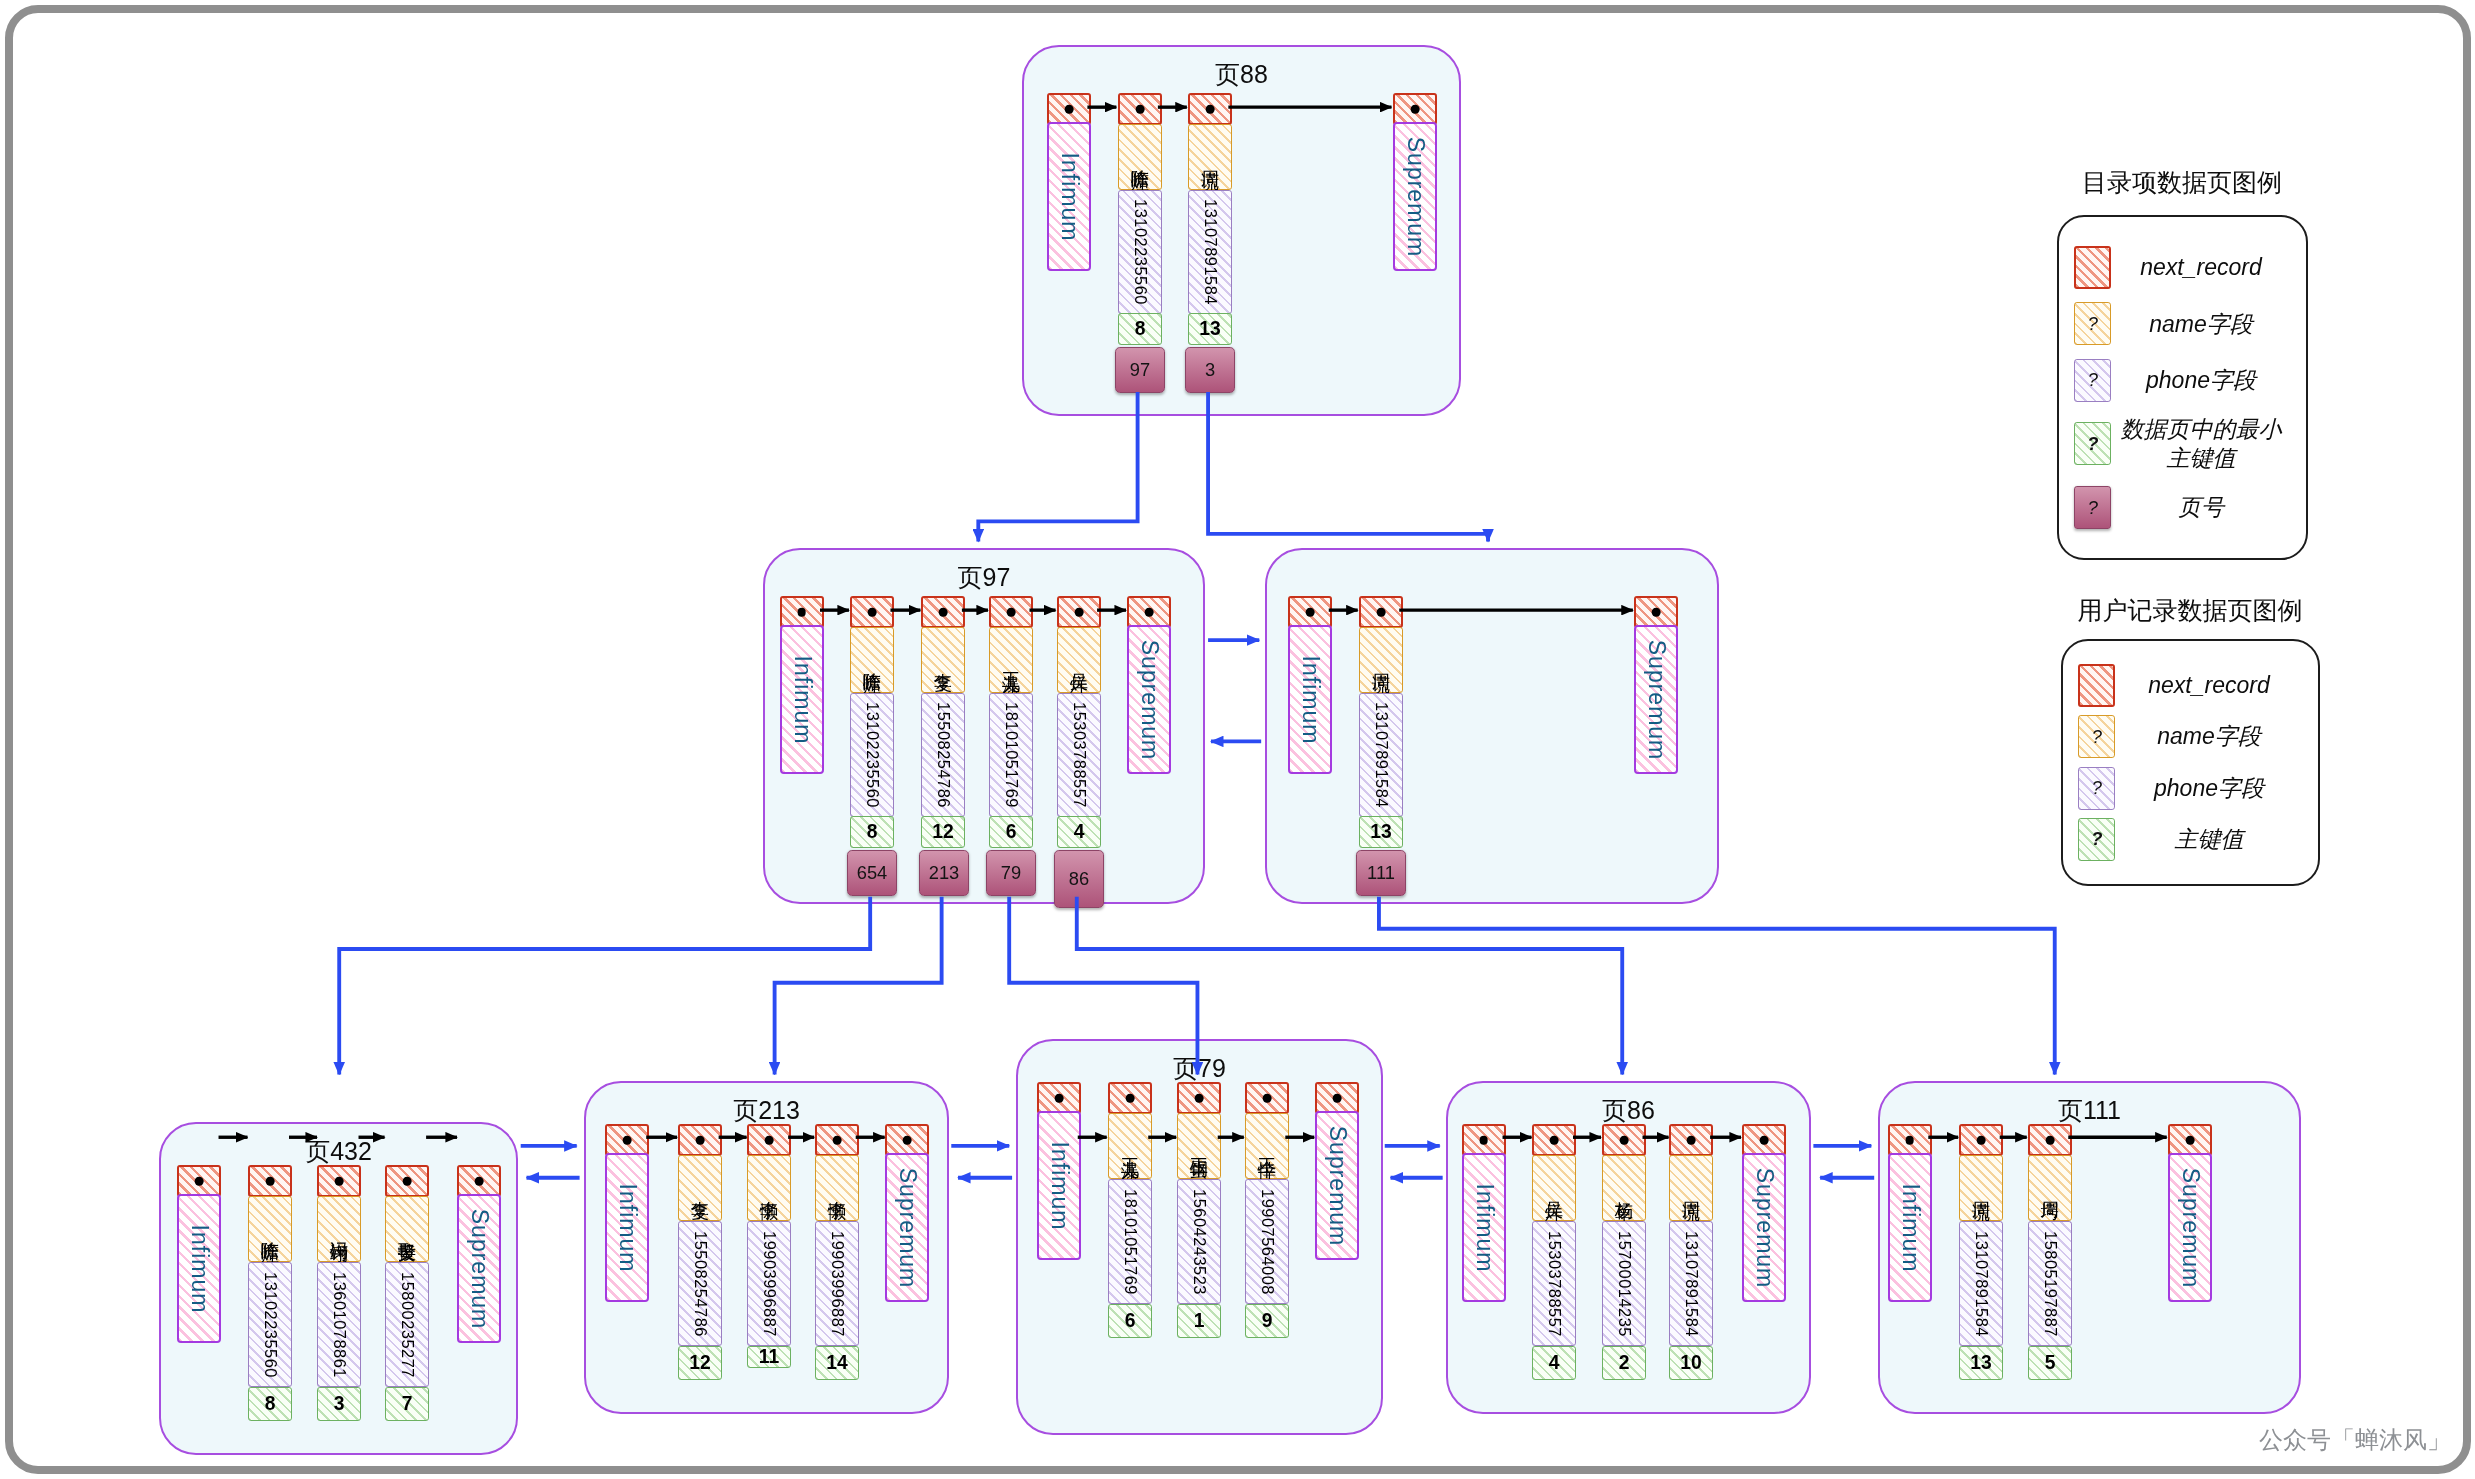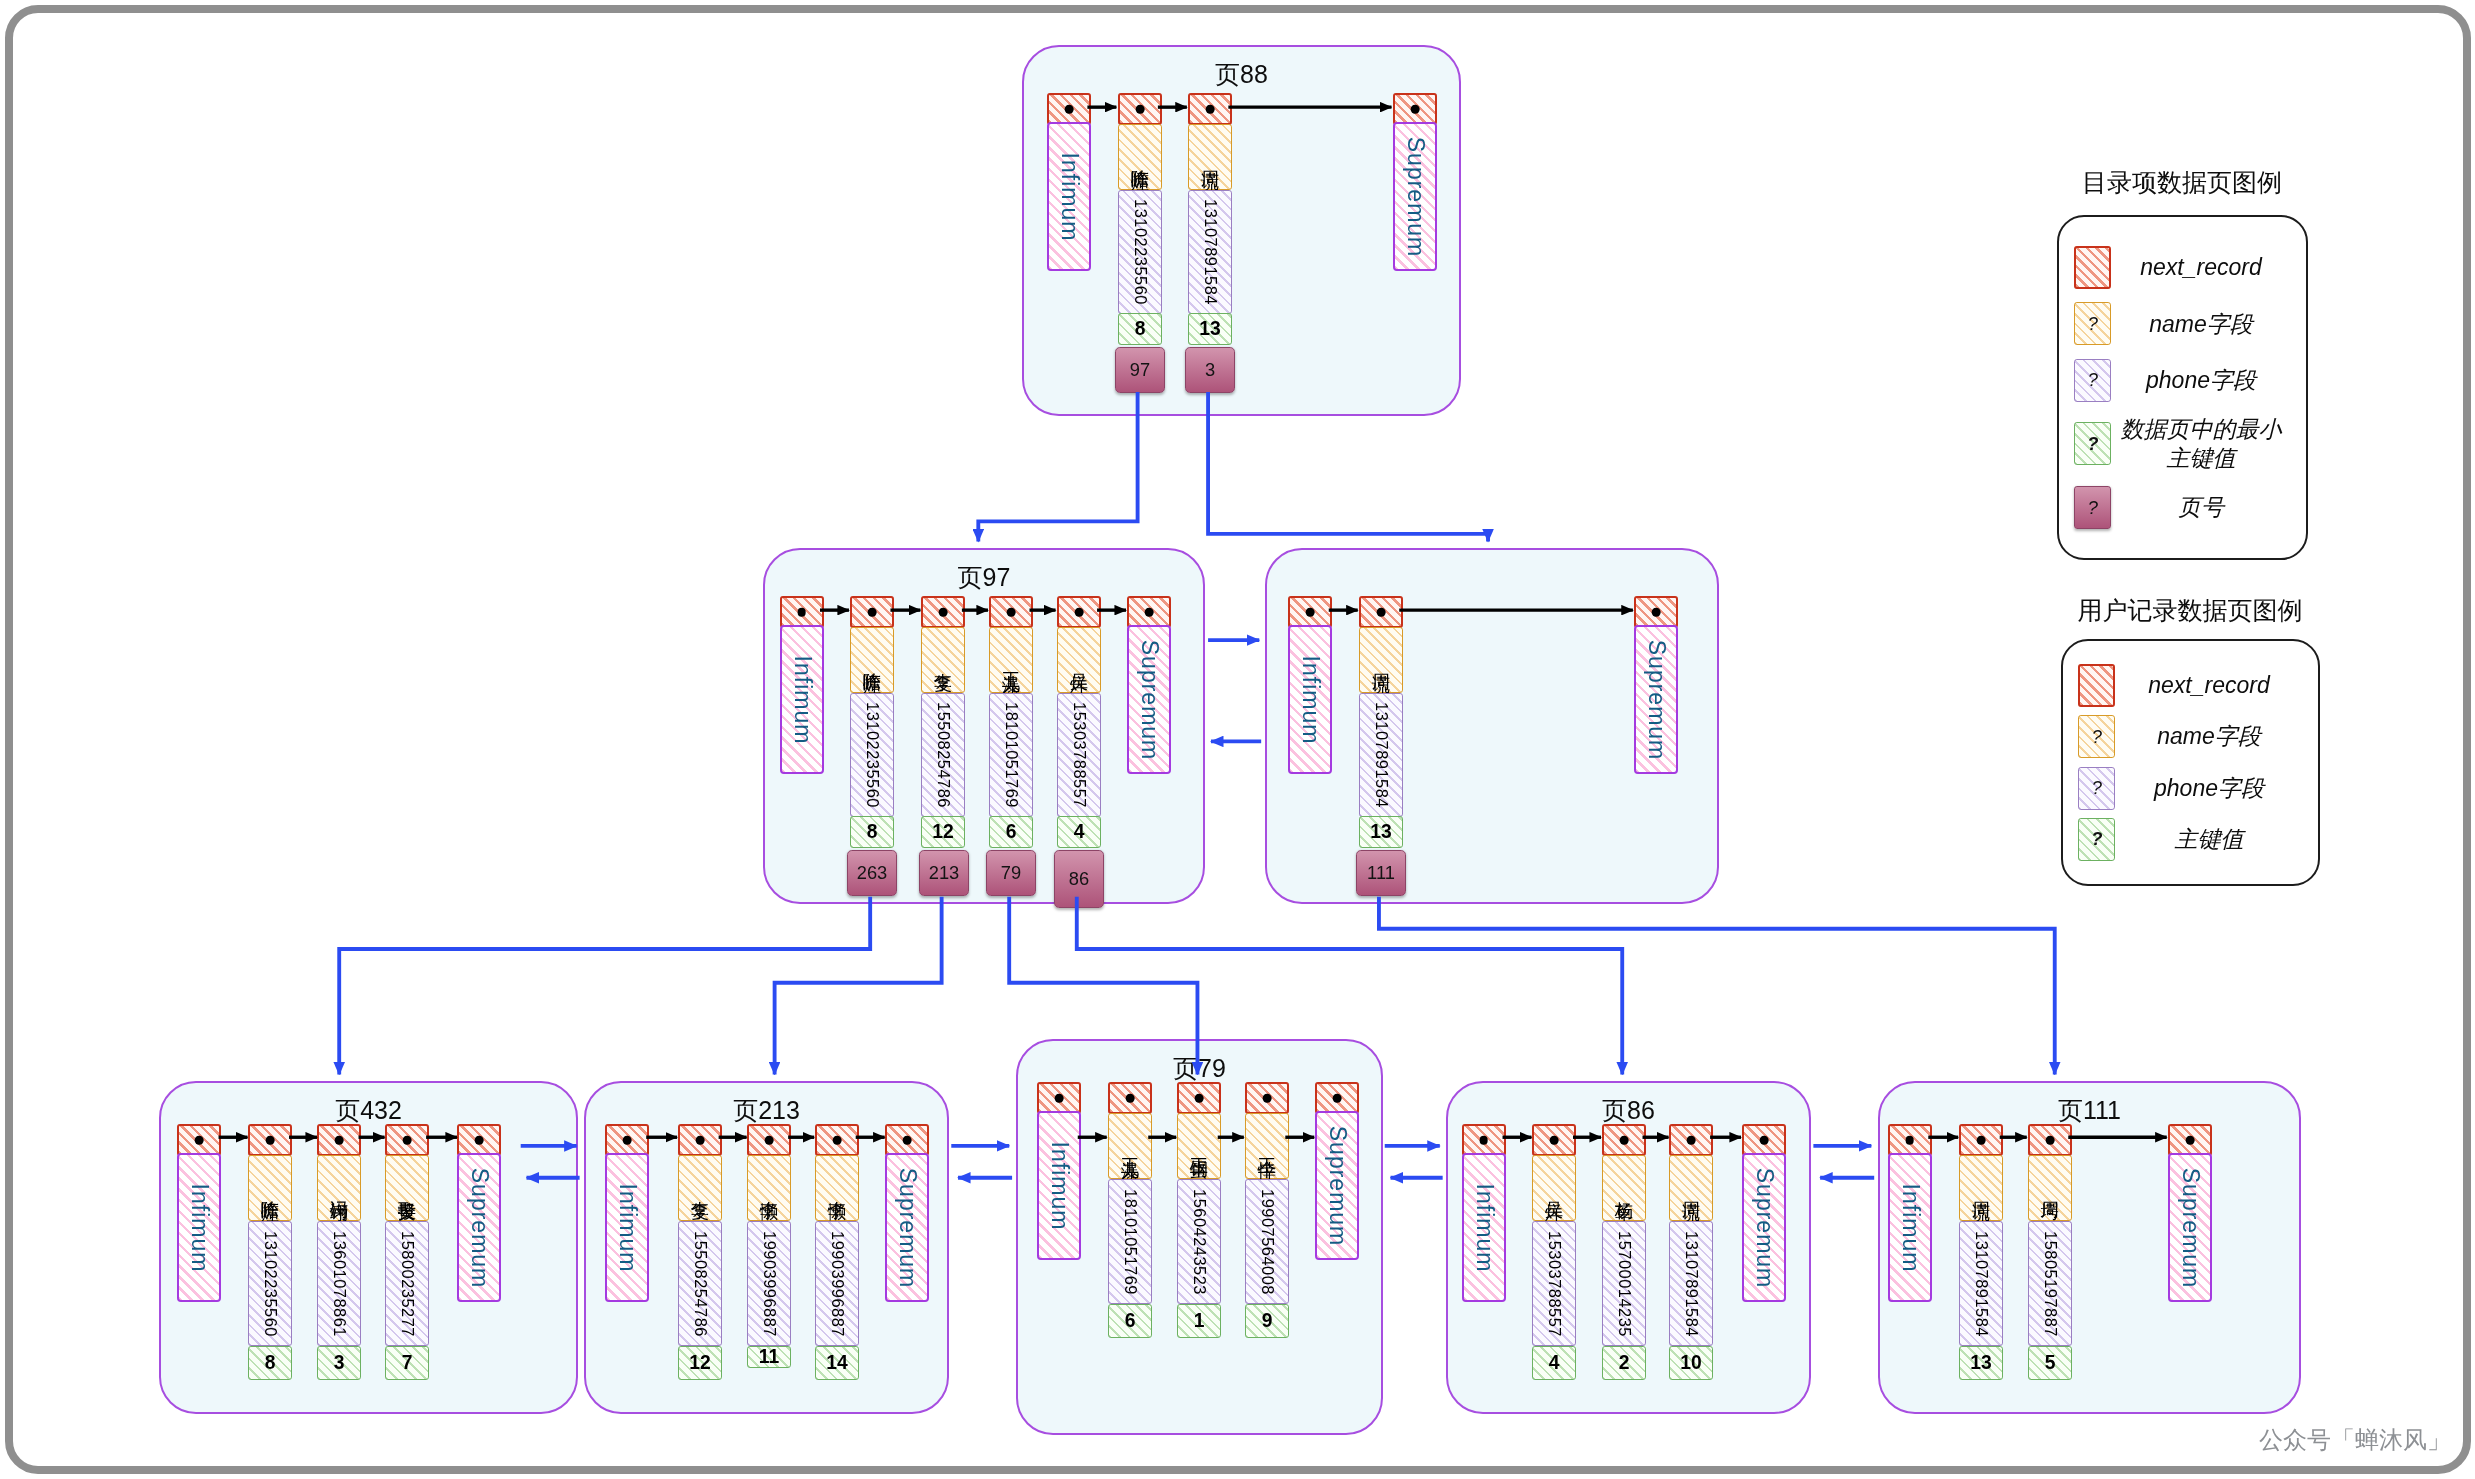--- a/index.html
+++ b/index.html
@@ -220,21 +220,21 @@
       <div class="cell next" style="left: 85px; top: 46px; width: 44px; height: 32px;">
         <div class="dot"></div>
       </div>
       <div class="cell name" style="left: 85px; top: 77px; width: 44px; height: 66px;">
         <div class="vname">陈瞻炷</div>
       </div>
       <div class="cell phone" style="left: 85px; top: 143px; width: 44px; height: 124px;">
         <div class="rot ptext">13102235560</div>
       </div>
       <div class="cell key" style="left: 85px; top: 266px; width: 44px; height: 32px;">8</div>
-      <div class="cell pageno" style="left: 82px; top: 300px; width: 50px; height: 46px;">263</div>
+      <div class="cell pageno" style="left: 82px; top: 300px; width: 50px; height: 46px;">654</div>
       <div class="cell next" style="left: 156px; top: 46px; width: 44px; height: 32px;">
         <div class="dot"></div>
       </div>
       <div class="cell name" style="left: 156px; top: 77px; width: 44px; height: 66px;">
         <div class="vname">李复</div>
       </div>
       <div class="cell phone" style="left: 156px; top: 143px; width: 44px; height: 124px;">
         <div class="rot ptext">15508254786</div>
       </div>
       <div class="cell key" style="left: 156px; top: 266px; width: 44px; height: 32px;">12</div>
@@ -286,21 +286,21 @@
       </div>
       <div class="cell key" style="left: 92px; top: 266px; width: 44px; height: 32px;">13</div>
       <div class="cell pageno" style="left: 89px; top: 300px; width: 50px; height: 46px;">111</div>
       <div class="cell next" style="left: 367px; top: 46px; width: 44px; height: 32px;">
         <div class="dot"></div>
       </div>
       <div class="cell infsup" style="left: 367px; top: 75px; width: 44px; height: 149px;">
         <div class="rot istext">Supremum</div>
       </div>
     </div>
-    <div class="page" style="left: 159px; top: 1081px; width: 419px; height: 333px;">
+    <div class="page" style="left: 159px; top: 1122px; width: 359px; height: 333px;">
       <div class="page-title">页432</div>
       <div class="cell next" style="left: 16.4px; top: 41px; width: 44px; height: 32px;">
         <div class="dot"></div>
       </div>
       <div class="cell infsup" style="left: 16.4px; top: 70px; width: 44px; height: 149px;">
         <div class="rot istext">Infimum</div>
       </div>
       <div class="cell next" style="left: 87px; top: 41px; width: 44px; height: 32px;">
         <div class="dot"></div>
       </div>

